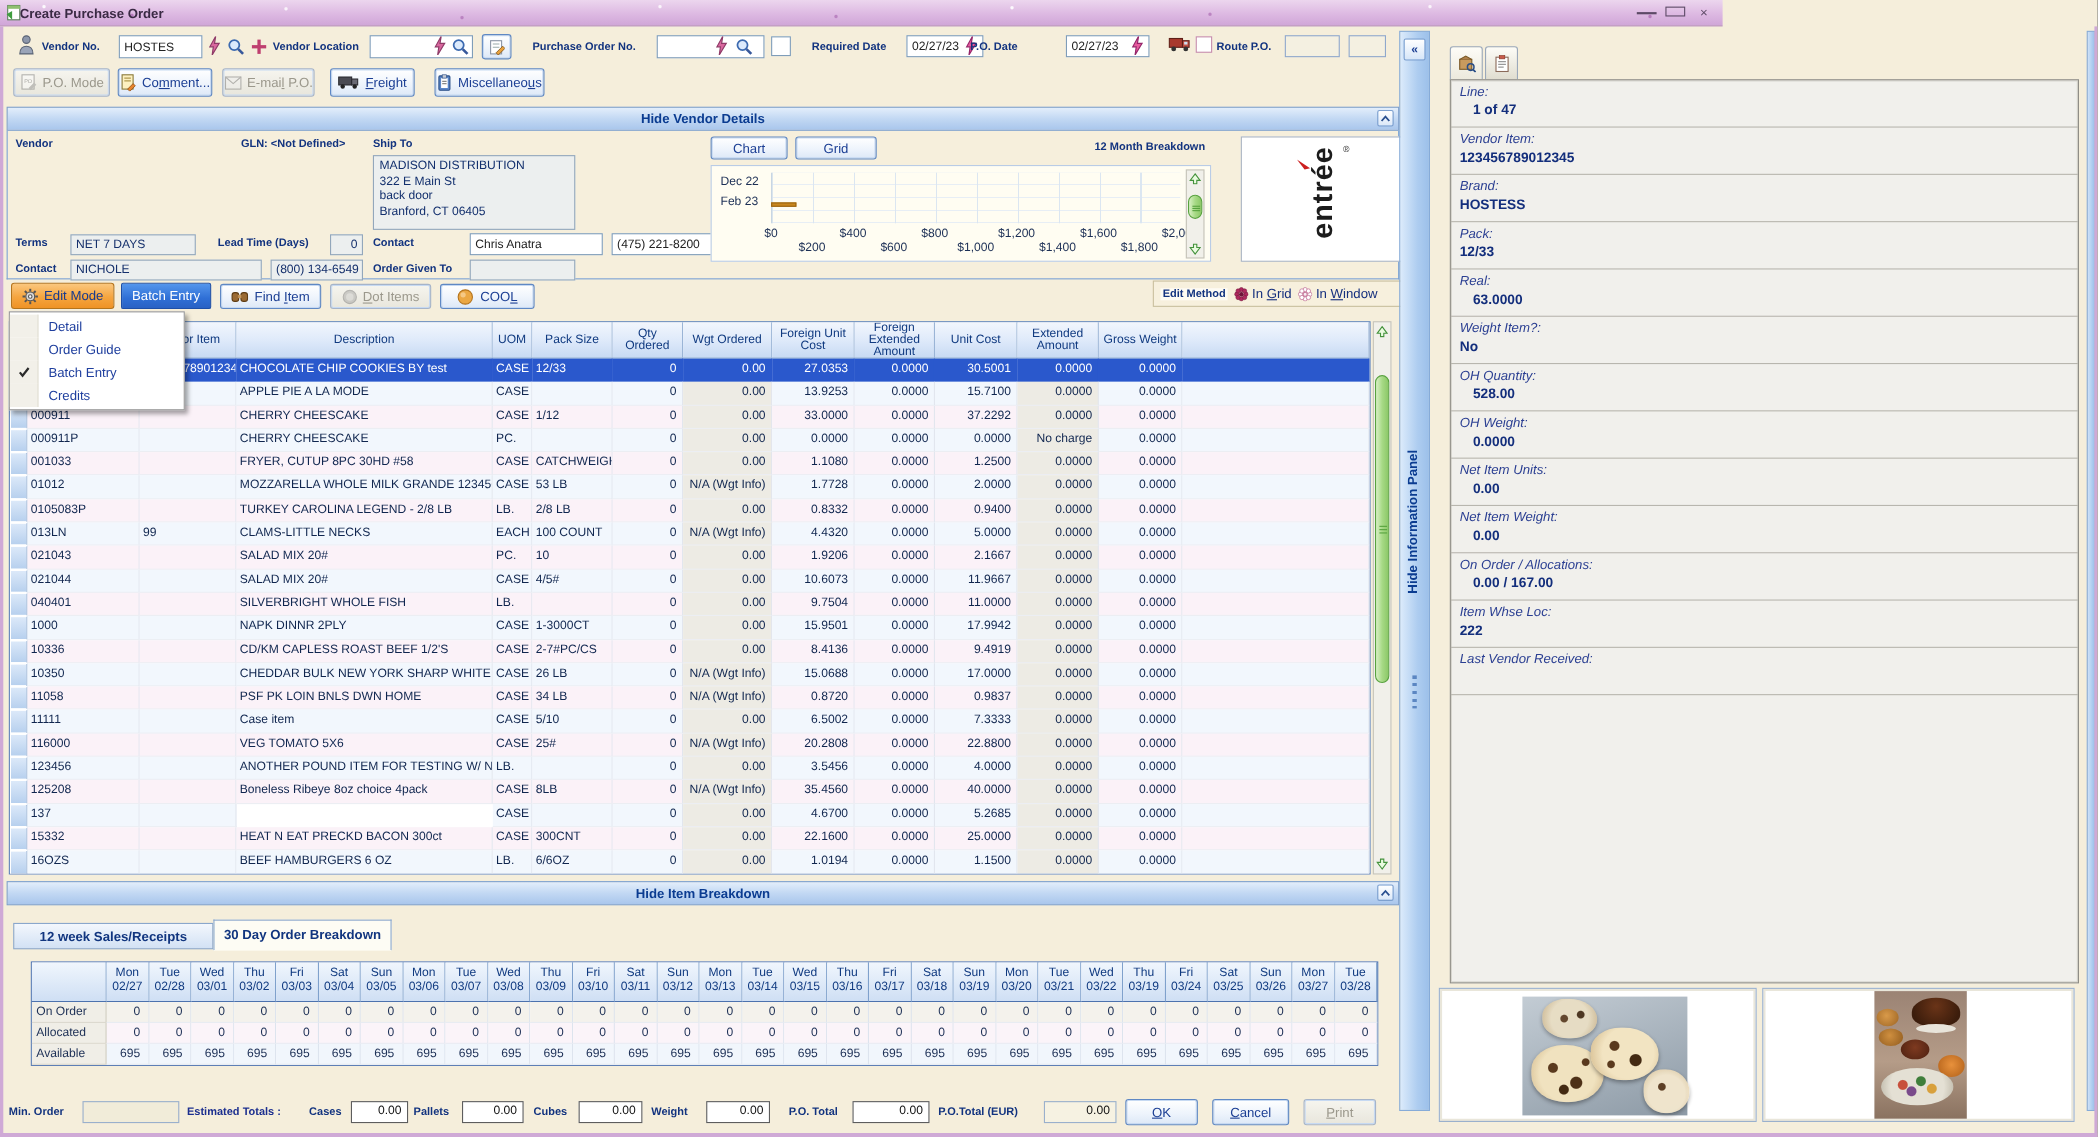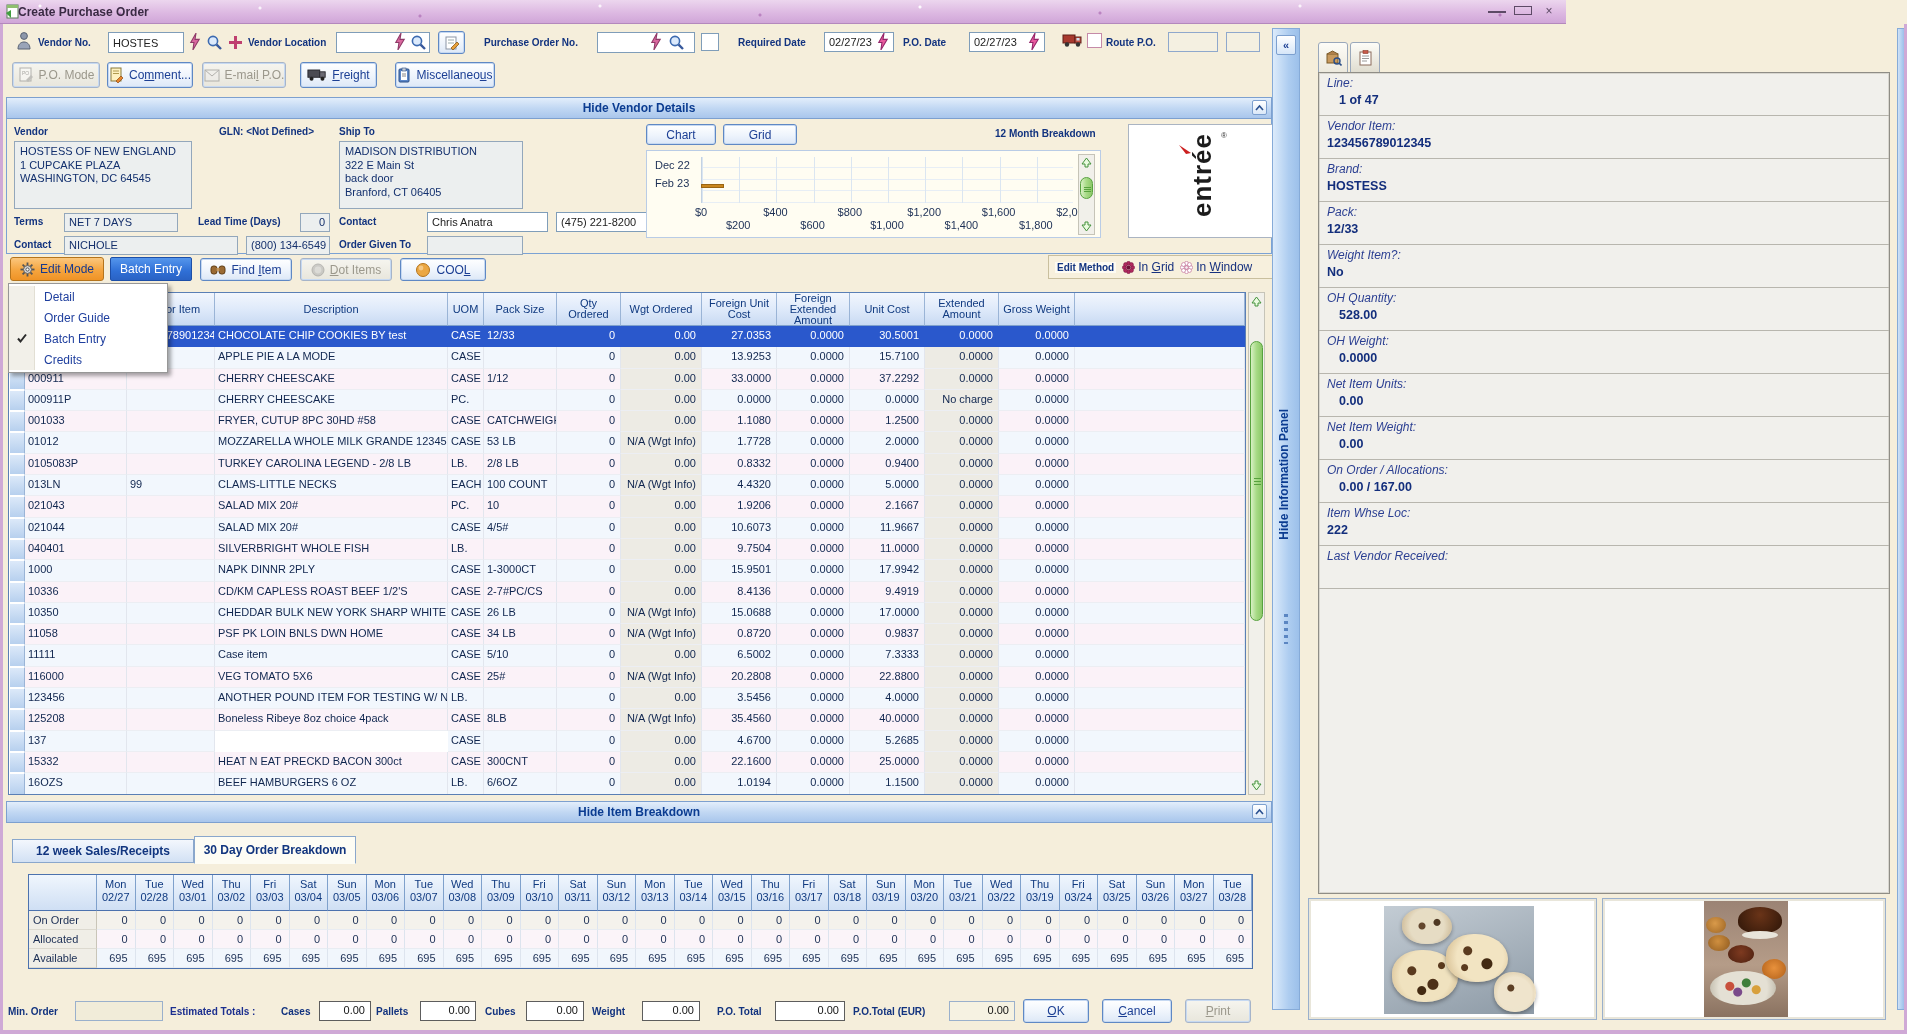--- a/index.html
+++ b/index.html
@@ -191,21 +191,21 @@
   <span class="abs" style="left:668px;top:34px;"><svg width="17" height="17" viewBox="0 0 17 17">
         <circle cx="7" cy="7" r="4.6" fill="#dceafc" stroke="#3c6ab0" stroke-width="1.6"></circle>
         <line x1="10.6" y1="10.6" x2="15" y2="15" stroke="#37589b" stroke-width="2.4"></line>
       </svg></span>
   <span class="abs field" style="left:701px;top:33px;width:18px;height:18px;padding:0;"></span>
   <span class="abs lbl" style="left:738px;top:37px;">Required Date</span>
   <input class="abs field" style="left: 824px; top: 32px; width: 70px; height: 20px; padding-right: 16px;" value="02/27/23">
   <span class="abs" style="left:877px;top:33px;"><svg width="12" height="17" viewBox="0 0 10 16">
         <path d="M6 0 L1 9 H4 L3 16 L9 6 H5 Z" fill="#e85a9e" stroke="#94266a"></path>
       </svg></span>
-  <span class="abs lbl" style="left:903px;top:37px;text-align:center;">P.O. Date</span>
+  <span class="abs lbl" style="left:882px;top:37px;text-align:center;">P.O. Date</span>
   <input class="abs field" style="left: 969px; top: 32px; width: 76px; height: 20px; padding-right: 16px;" value="02/27/23">
   <span class="abs" style="left:1028px;top:33px;"><svg width="12" height="17" viewBox="0 0 10 16">
         <path d="M6 0 L1 9 H4 L3 16 L9 6 H5 Z" fill="#e85a9e" stroke="#94266a"></path>
       </svg></span>
   <span class="abs" style="left:1062px;top:31px;"><svg width="22" height="18" viewBox="0 0 22 18">
         <rect x="1" y="4" width="12" height="8" fill="#a8392e" stroke="#5e1f18"></rect>
         <rect x="13" y="6" width="6" height="6" fill="#c25044" stroke="#5e1f18"></rect>
         <rect x="14.5" y="7" width="3" height="2.5" fill="#cfe0ef"></rect>
         <circle cx="5" cy="13.5" r="2.2" fill="#333"></circle>
         <circle cx="16" cy="13.5" r="2.2" fill="#333"></circle>
@@ -265,23 +265,20 @@
   <span class="chevbtn" style="left:1252px;top:100px;">
       <svg width="9" height="8" viewBox="0 0 9 8">
         <path d="M1 6 L4.5 2 L8 6" fill="none" stroke="#2a5090" stroke-width="1.6"></path>
       </svg>
     </span>
 
   <div class="vsec"></div>
   <span class="abs lbl" style="left:14px;top:126px;">Vendor</span>
   <span class="abs lbl" style="left:219px;top:126px;">GLN: &lt;Not Defined&gt;</span>
   <span class="abs lbl" style="left:339px;top:126px;">Ship To</span>
-  <div class="abs addr" style="left:14px;top:141px;width:178px;height:68px;">HOSTESS OF NEW ENGLAND
-1 CUPCAKE PLAZA
-WASHINGTON, DC 64545</div>
   <div class="abs addr" style="left:339px;top:141px;width:184px;height:68px;">MADISON DISTRIBUTION
 322 E Main St
 back door
 Branford, CT 06405</div>
   <span class="abs lbl" style="left:14px;top:216px;">Terms</span>
   <div class="abs rfield" style="left:64px;top:213px;width:114px;height:19px;">NET 7 DAYS</div>
   <span class="abs lbl" style="left:198px;top:216px;">Lead Time (Days)</span>
   <div class="abs rfield" style="left:300px;top:213px;width:30px;height:19px;text-align:right;">0</div>
   <span class="abs lbl" style="left:339px;top:216px;">Contact</span>
   <input class="abs field" style="left: 427px; top: 212px; width: 121px; height: 20px;" value="Chris Anatra">
@@ -1154,20 +1151,24 @@
       </div>
       <div class="iblock">
         <div class="ilabel">Brand:</div>
         <div class="ivalue">HOSTESS</div>
       </div>
       <div class="iblock">
         <div class="ilabel">Pack:</div>
         <div class="ivalue">12/33</div>
       </div>
       <div class="iblock">
+        <div class="ilabel">Real:</div>
+        <div class="ivalue ind">63.0000</div>
+      </div>
+      <div class="iblock">
         <div class="ilabel">Weight Item?:</div>
         <div class="ivalue">No</div>
       </div>
       <div class="iblock">
         <div class="ilabel">OH Quantity:</div>
         <div class="ivalue ind">528.00</div>
       </div>
       <div class="iblock">
         <div class="ilabel">OH Weight:</div>
         <div class="ivalue ind">0.0000</div>

